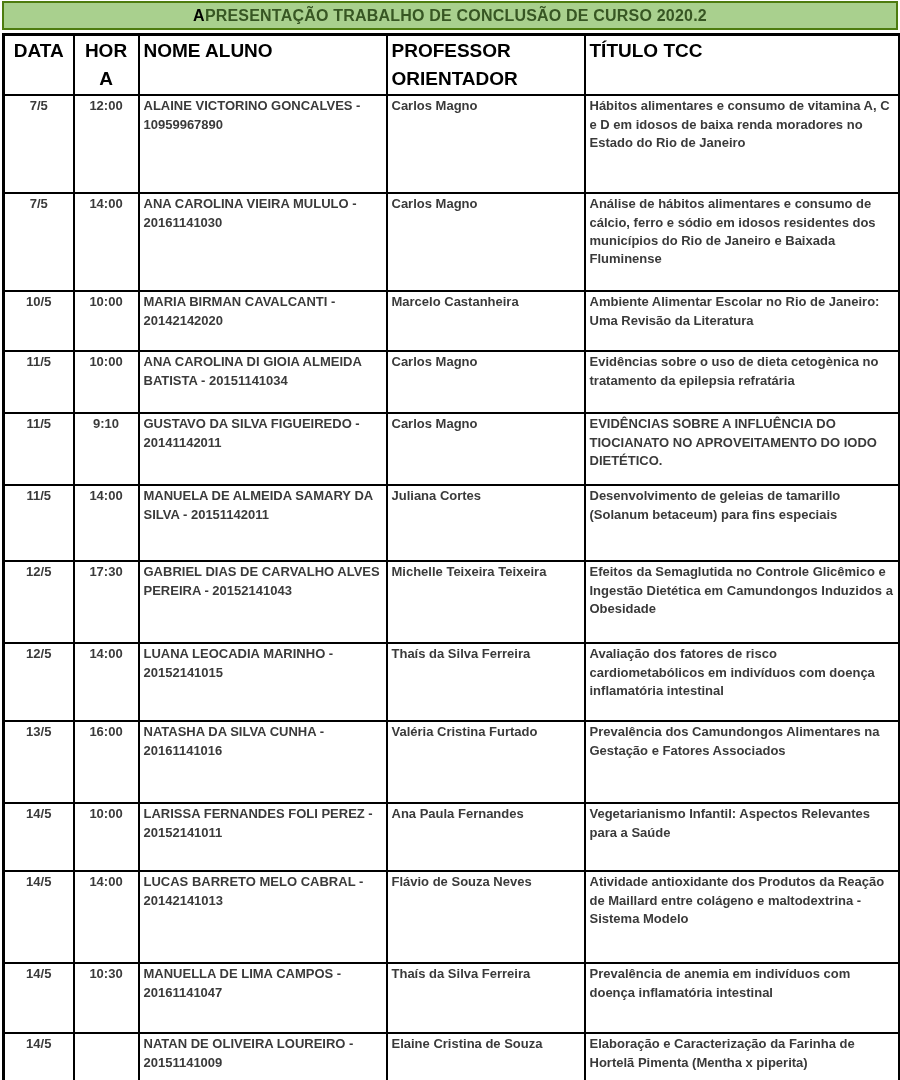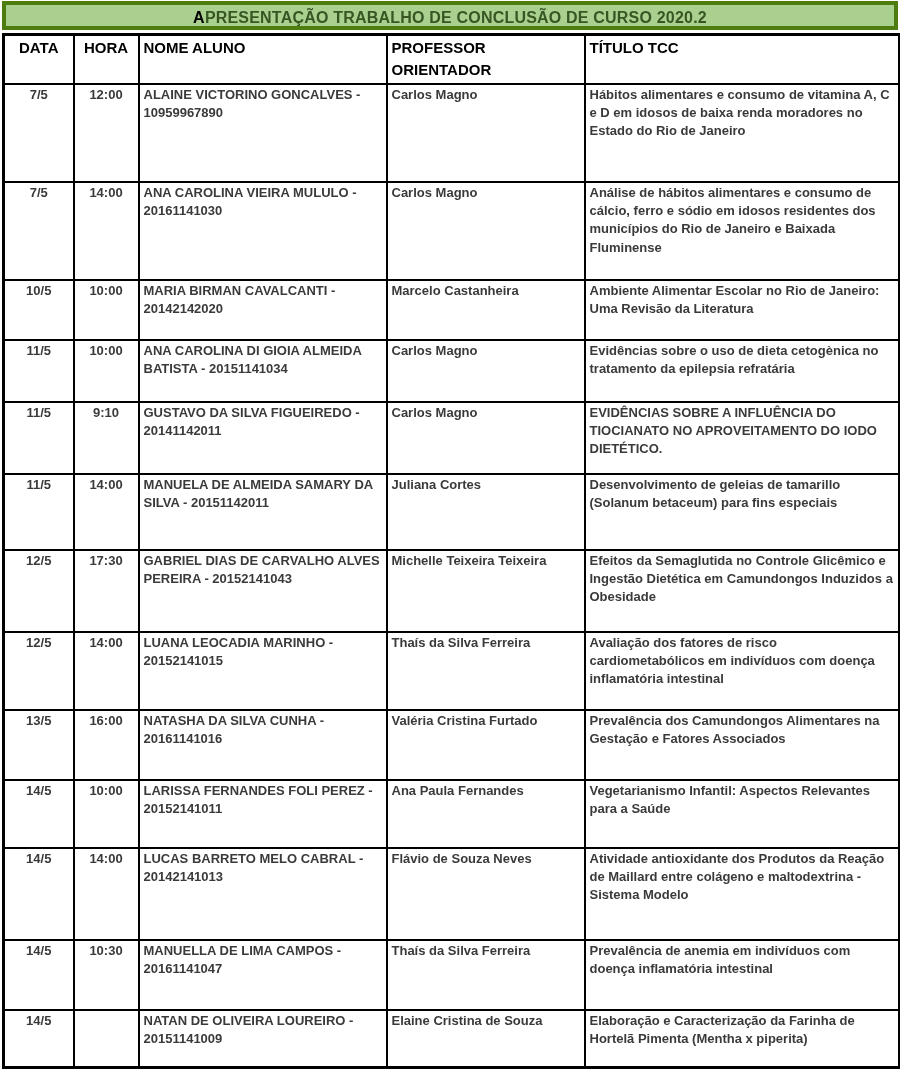--- a/index.html
+++ b/index.html
@@ -1,47 +1,47 @@
 <!DOCTYPE html>
 <html><head>
 <meta charset="utf-8">
 <style>
   html,body{margin:0;padding:0;background:#ffffff;}
   body{width:900px;font-family:"Liberation Sans","DejaVu Sans",sans-serif;}
   .sheet{box-sizing:border-box;width:900px;padding:1px 2px;}
   .title-bar{
     box-sizing:border-box;width:896px;height:29px;
-    border:4px solid #4d7c0f;background:#A9D08E;color:#375623;
+    border:2px solid #4d7c0f;background:#A9D08E;color:#375623;
     font-weight:bold;font-size:16px;line-height:25px;text-align:center;
     letter-spacing:.2px;
   }
   .title-bar::first-letter{color:#000;}
   table.tcc{
     border-collapse:collapse;table-layout:fixed;width:896px;margin-top:3px;
     border:3px solid #000;
   }
   th,td{
     border:2px solid #000;vertical-align:top;padding:1px 4px 2px 4px;
     font-size:13px;font-weight:bold;line-height:1.42;overflow:hidden;
     word-wrap:break-word;
   }
-  th{color:#000;font-size:15px;text-align:left;white-space:pre-line;line-height:1.45;margin-top:34px;}
+  th{color:#000;font-size:19px;text-align:left;white-space:pre-line;line-height:1.45;margin-top:34px;}
   th.col-data,th.col-hora{text-align:center;white-space:normal;}
   td{color:#3a3a3a;}
   td.cell-data,td.cell-hora{text-align:center;}
   thead tr{height:42px;}
   tbody tr:nth-child(1){height:98px;}
   tbody tr:nth-child(2){height:98px;}
   tbody tr:nth-child(3){height:60px;}
   tbody tr:nth-child(4){height:62px;}
   tbody tr:nth-child(5){height:72px;}
   tbody tr:nth-child(6){height:76px;}
   tbody tr:nth-child(7){height:82px;}
   tbody tr:nth-child(8){height:78px;}
-  tbody tr:nth-child(9){height:70px;}
+  tbody tr:nth-child(9){height:82px;}
   tbody tr:nth-child(10){height:68px;}
   tbody tr:nth-child(11){height:92px;}
   tbody tr:nth-child(12){height:70px;}
   tbody tr:nth-child(13){height:58px;}
 </style>
 </head>
 <body>
 
 <div class="sheet">
   <div class="title-bar">APRESENTAÇÃO TRABALHO DE CONCLUSÃO DE CURSO 2020.2</div>

